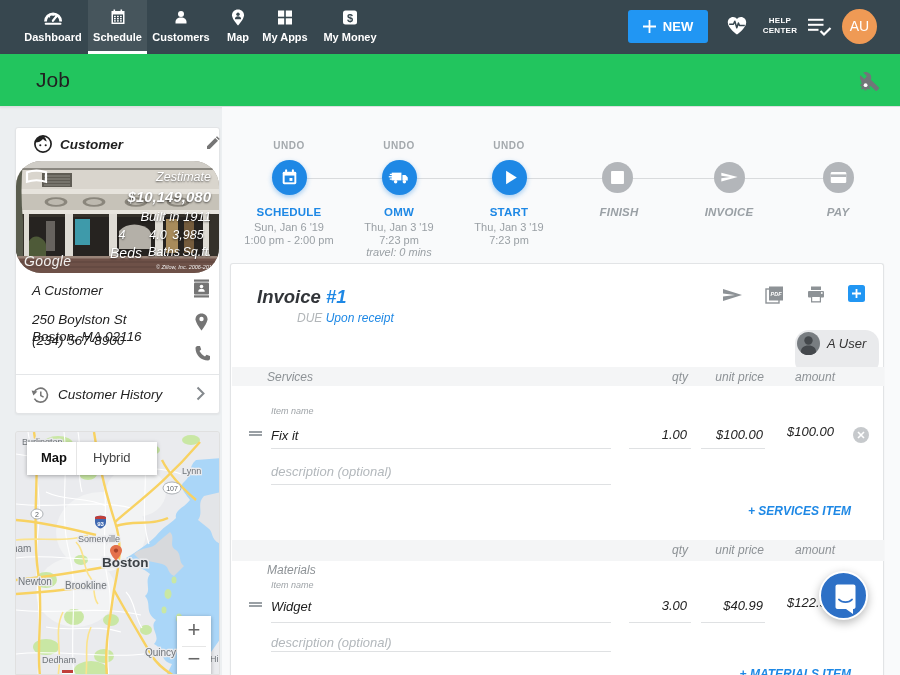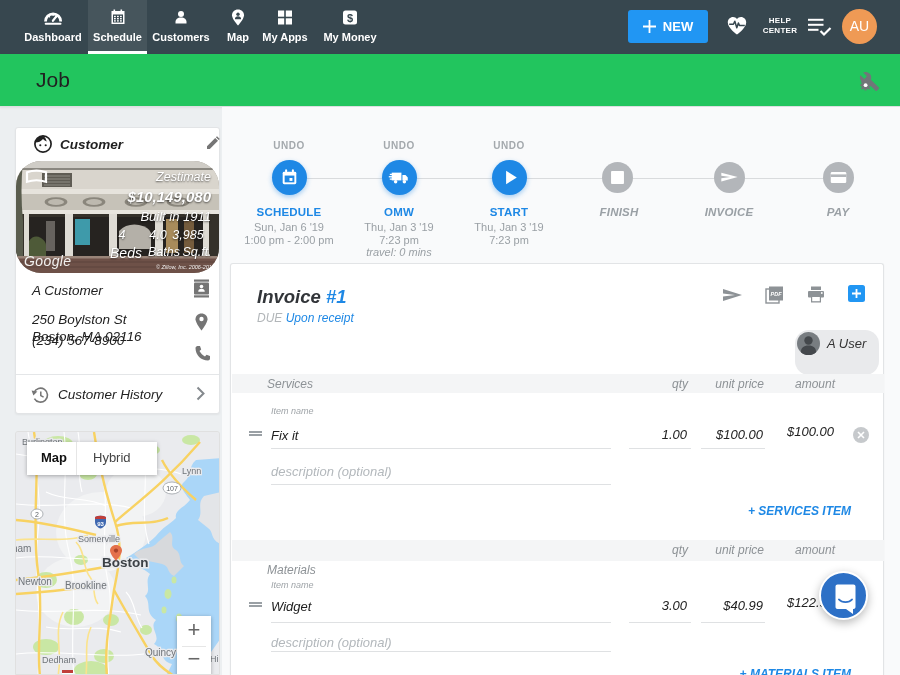--- a/index.html
+++ b/index.html
@@ -340,21 +340,21 @@
         <span class="abs" style="left:42px; top:12px; font-size:13.5px; color:#212121;">Customer History</span>
         <span class="abs" style="left:180px;top:11px;"><svg width="9" height="15" viewBox="0 0 9 15">
               <path fill="none" stroke="#84898d" stroke-width="2" d="M1.5 1.5 L7.5 7.5 L1.5 13.5"></path>
             </svg></span>
       </div>
     </div>
   </div>
 
   <div id="invcard" class="card">
     <div class="abs" style="left:26px;top:22px;font-size:18.5px;"><b style="color:#323539;">Invoice</b> <span class="blue" style="font-weight:bold;">#1</span></div>
-    <div class="abs" style="left:26px;top:47px;font-size:12px;"><span style="color:#b2b6b9;">DUE</span> <span class="blue">Upon receipt</span></div>
+    <div class="abs" style="left:26px;top:47px;font-size:12px;"><span style="color:#b2b6b9;margin-left:40px;">DUE</span> <span class="blue">Upon receipt</span></div>
 
     <span class="abs" style="left:491px;top:23px;"><svg width="21" height="16" viewBox="0 0 21 16">
           <path fill="#8d9296" d="M1 14 L20 8 L1 2 L1 6.5 L13 8 L1 9.5 Z"></path>
         </svg></span>
     <span class="abs" style="left:534px;top:22px;"><svg width="19" height="18" viewBox="0 0 19 18">
           <rect x="1" y="3" width="13" height="14" fill="none" stroke="#8d9296" stroke-width="1.4"></rect>
           <rect x="4" y="0.5" width="14" height="14" fill="#8d9296"></rect>
           <text x="11" y="10" font-size="5.5" font-weight="bold" fill="#fff" text-anchor="middle" font-family="Liberation Sans">PDF</text>
         </svg></span>
     <span class="abs" style="left:576px;top:22px;"><svg width="18" height="17" viewBox="0 0 18 17">
@@ -373,21 +373,21 @@
 
     <div class="abs" style="left:564px;top:66px;width:84px;height:45px;background:#e9eaec;border-radius:14px;">
       <span class="abs" style="left:2px;top:2px;width:23px;height:23px;border-radius:50%;overflow:hidden;"><svg width="23" height="23" viewBox="0 0 23 23">
             <rect width="23" height="23" fill="#787d81"></rect>
             <circle cx="11.5" cy="8.5" r="4.2" fill="#44484c"></circle>
             <path fill="#44484c" d="M11.5 13.5 c-4.8 0-7.5 2.6-7.5 5.8 l0 3.7 l15 0 l0-3.7 c0-3.2-2.7-5.8-7.5-5.8z"></path>
           </svg></span>
       <span class="abs" style="left:32px;top:6px;font-size:13px;color:#333;">A User</span>
     </div>
 
-    <div class="secthdr" style="top:110px;">
+    <div class="secthdr" style="top:103px;">
         <span class="abs" style="left:35px;top:3px;">Services</span>
       <span class="colq" style="left:396px;top:3px;">qty</span>
         <span class="colq" style="left:472px;top:3px;">unit price</span>
         <span class="colq" style="left:543px;top:3px;">amount</span>
     </div>
 
     <div class="itemname" style="left:40px;top:142px;">Item name</div>
     <div class="dragh" style="left:18px;top:167px;"></div>
     <div class="ival" style="left:40px;top:164px;">Fix it</div>
     <div class="fieldline" style="left:40px;top:184px;width:340px;"></div>

